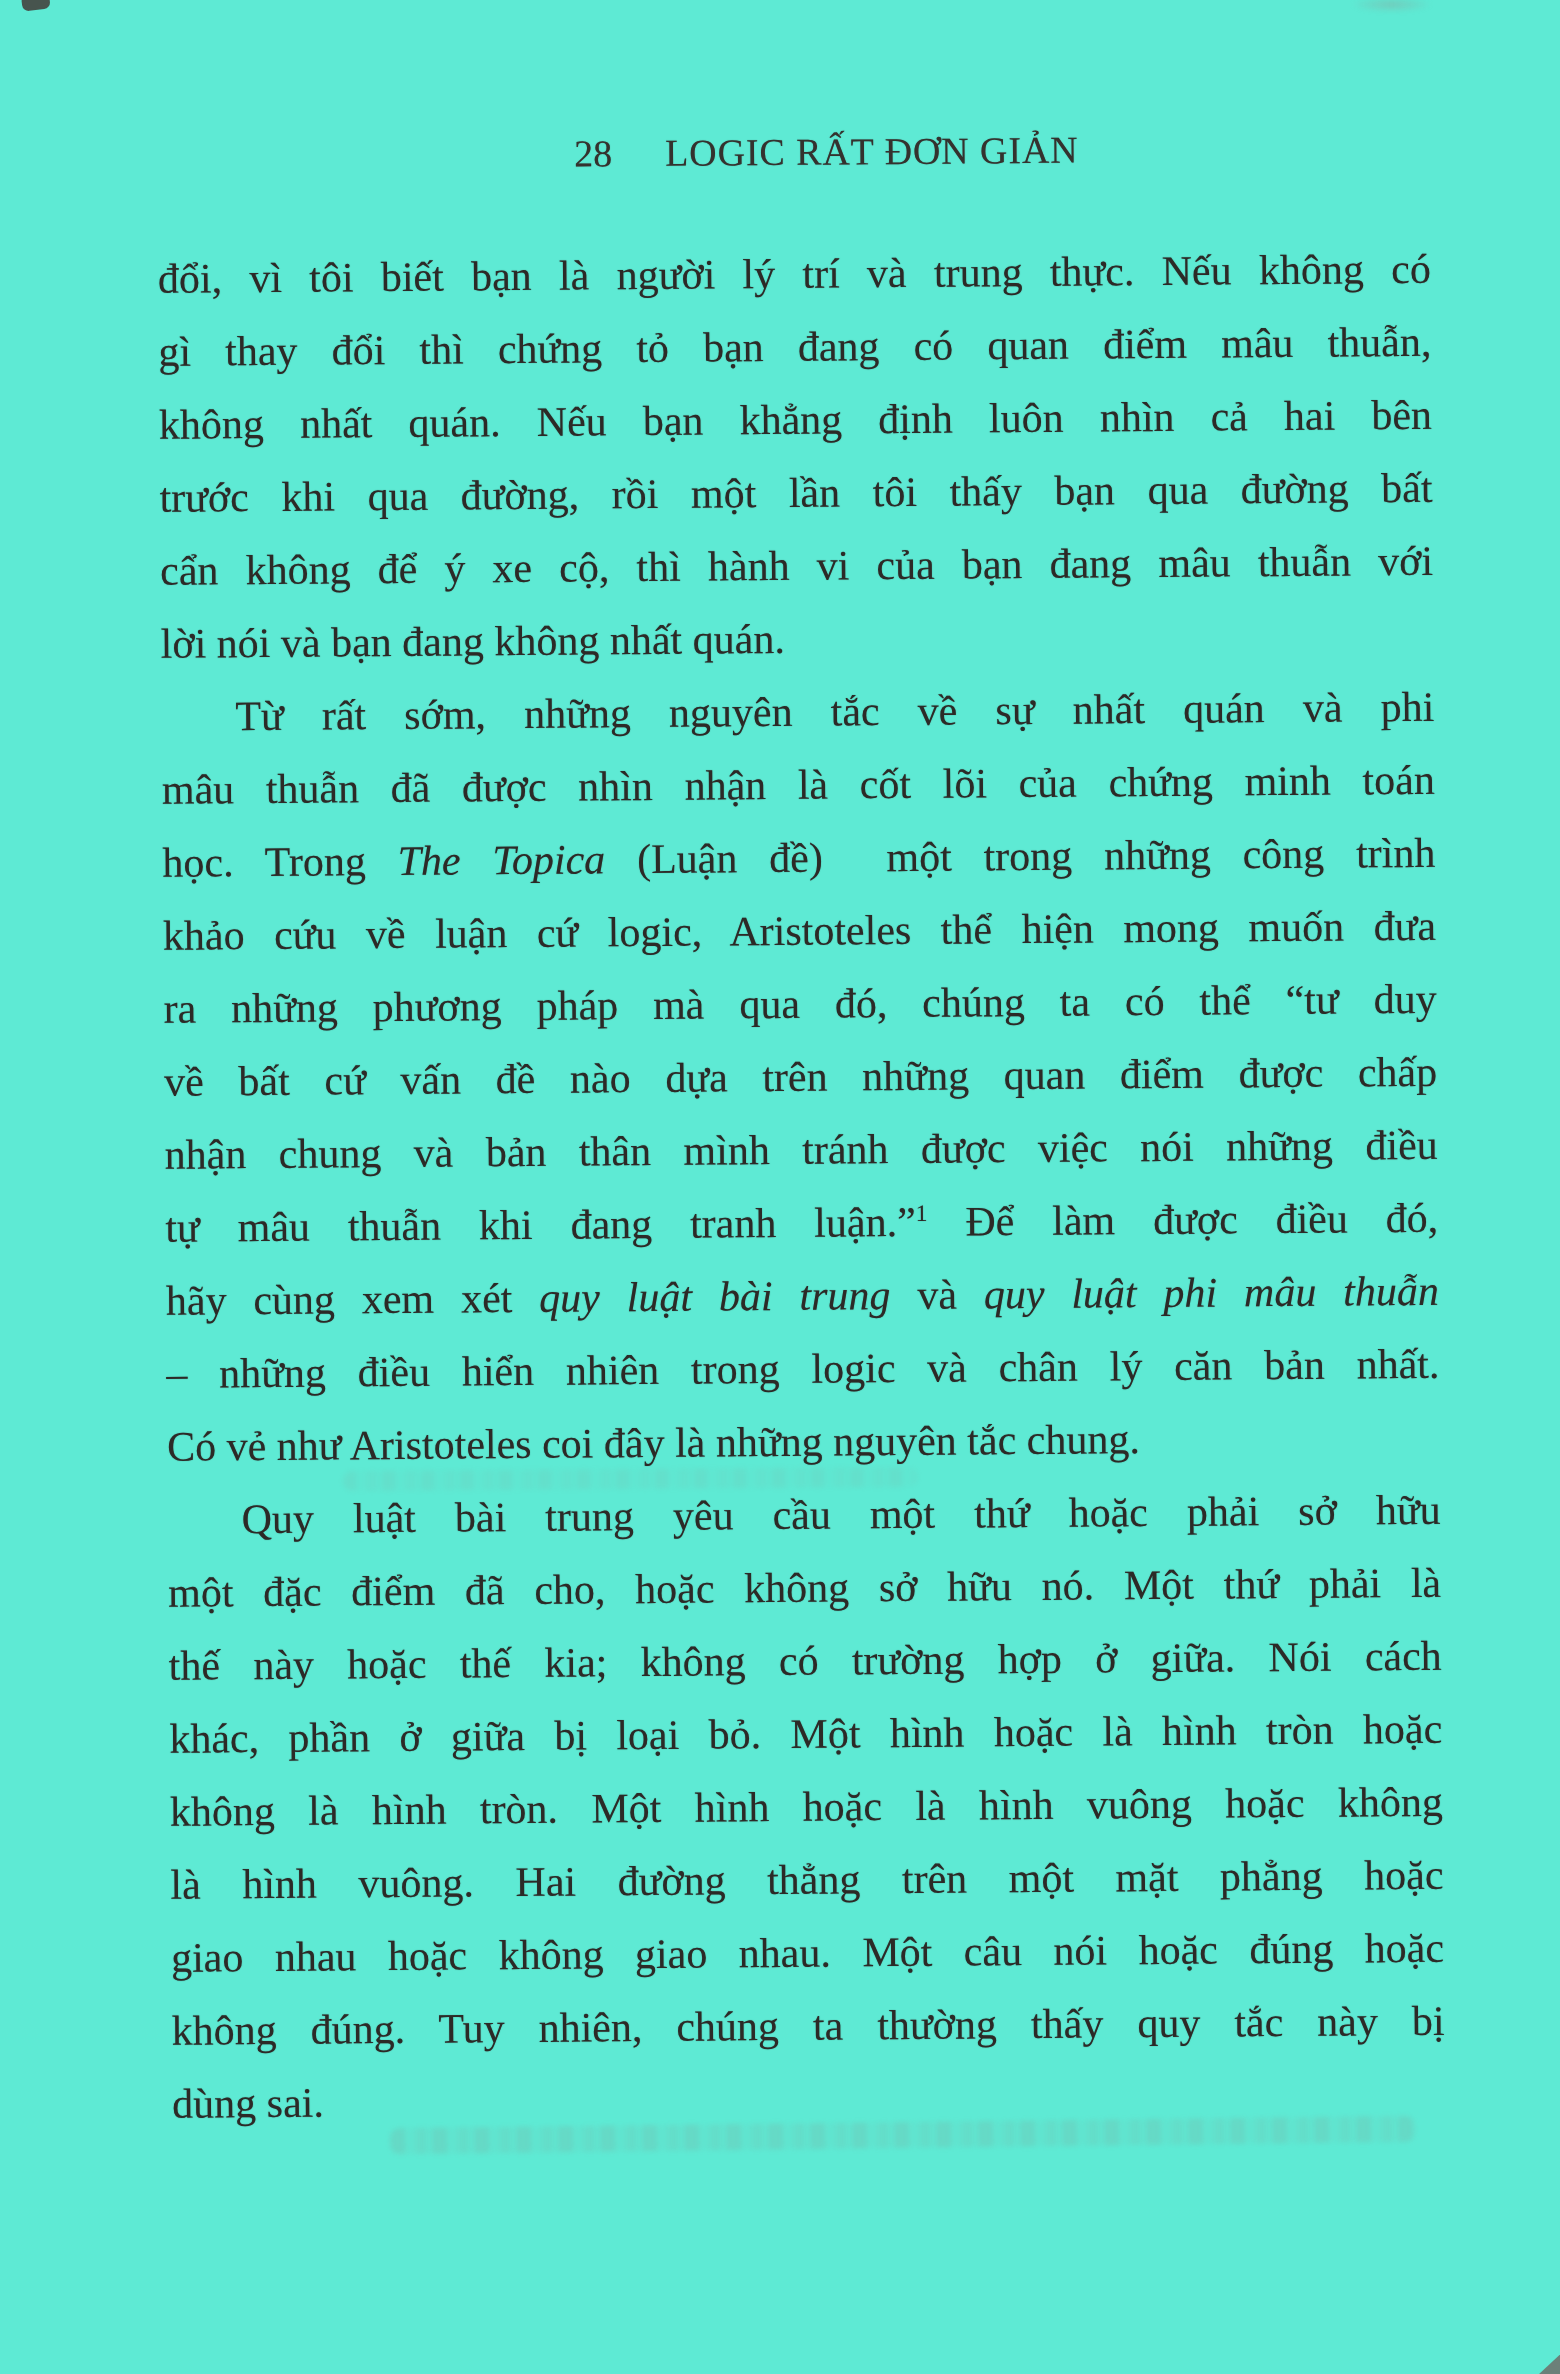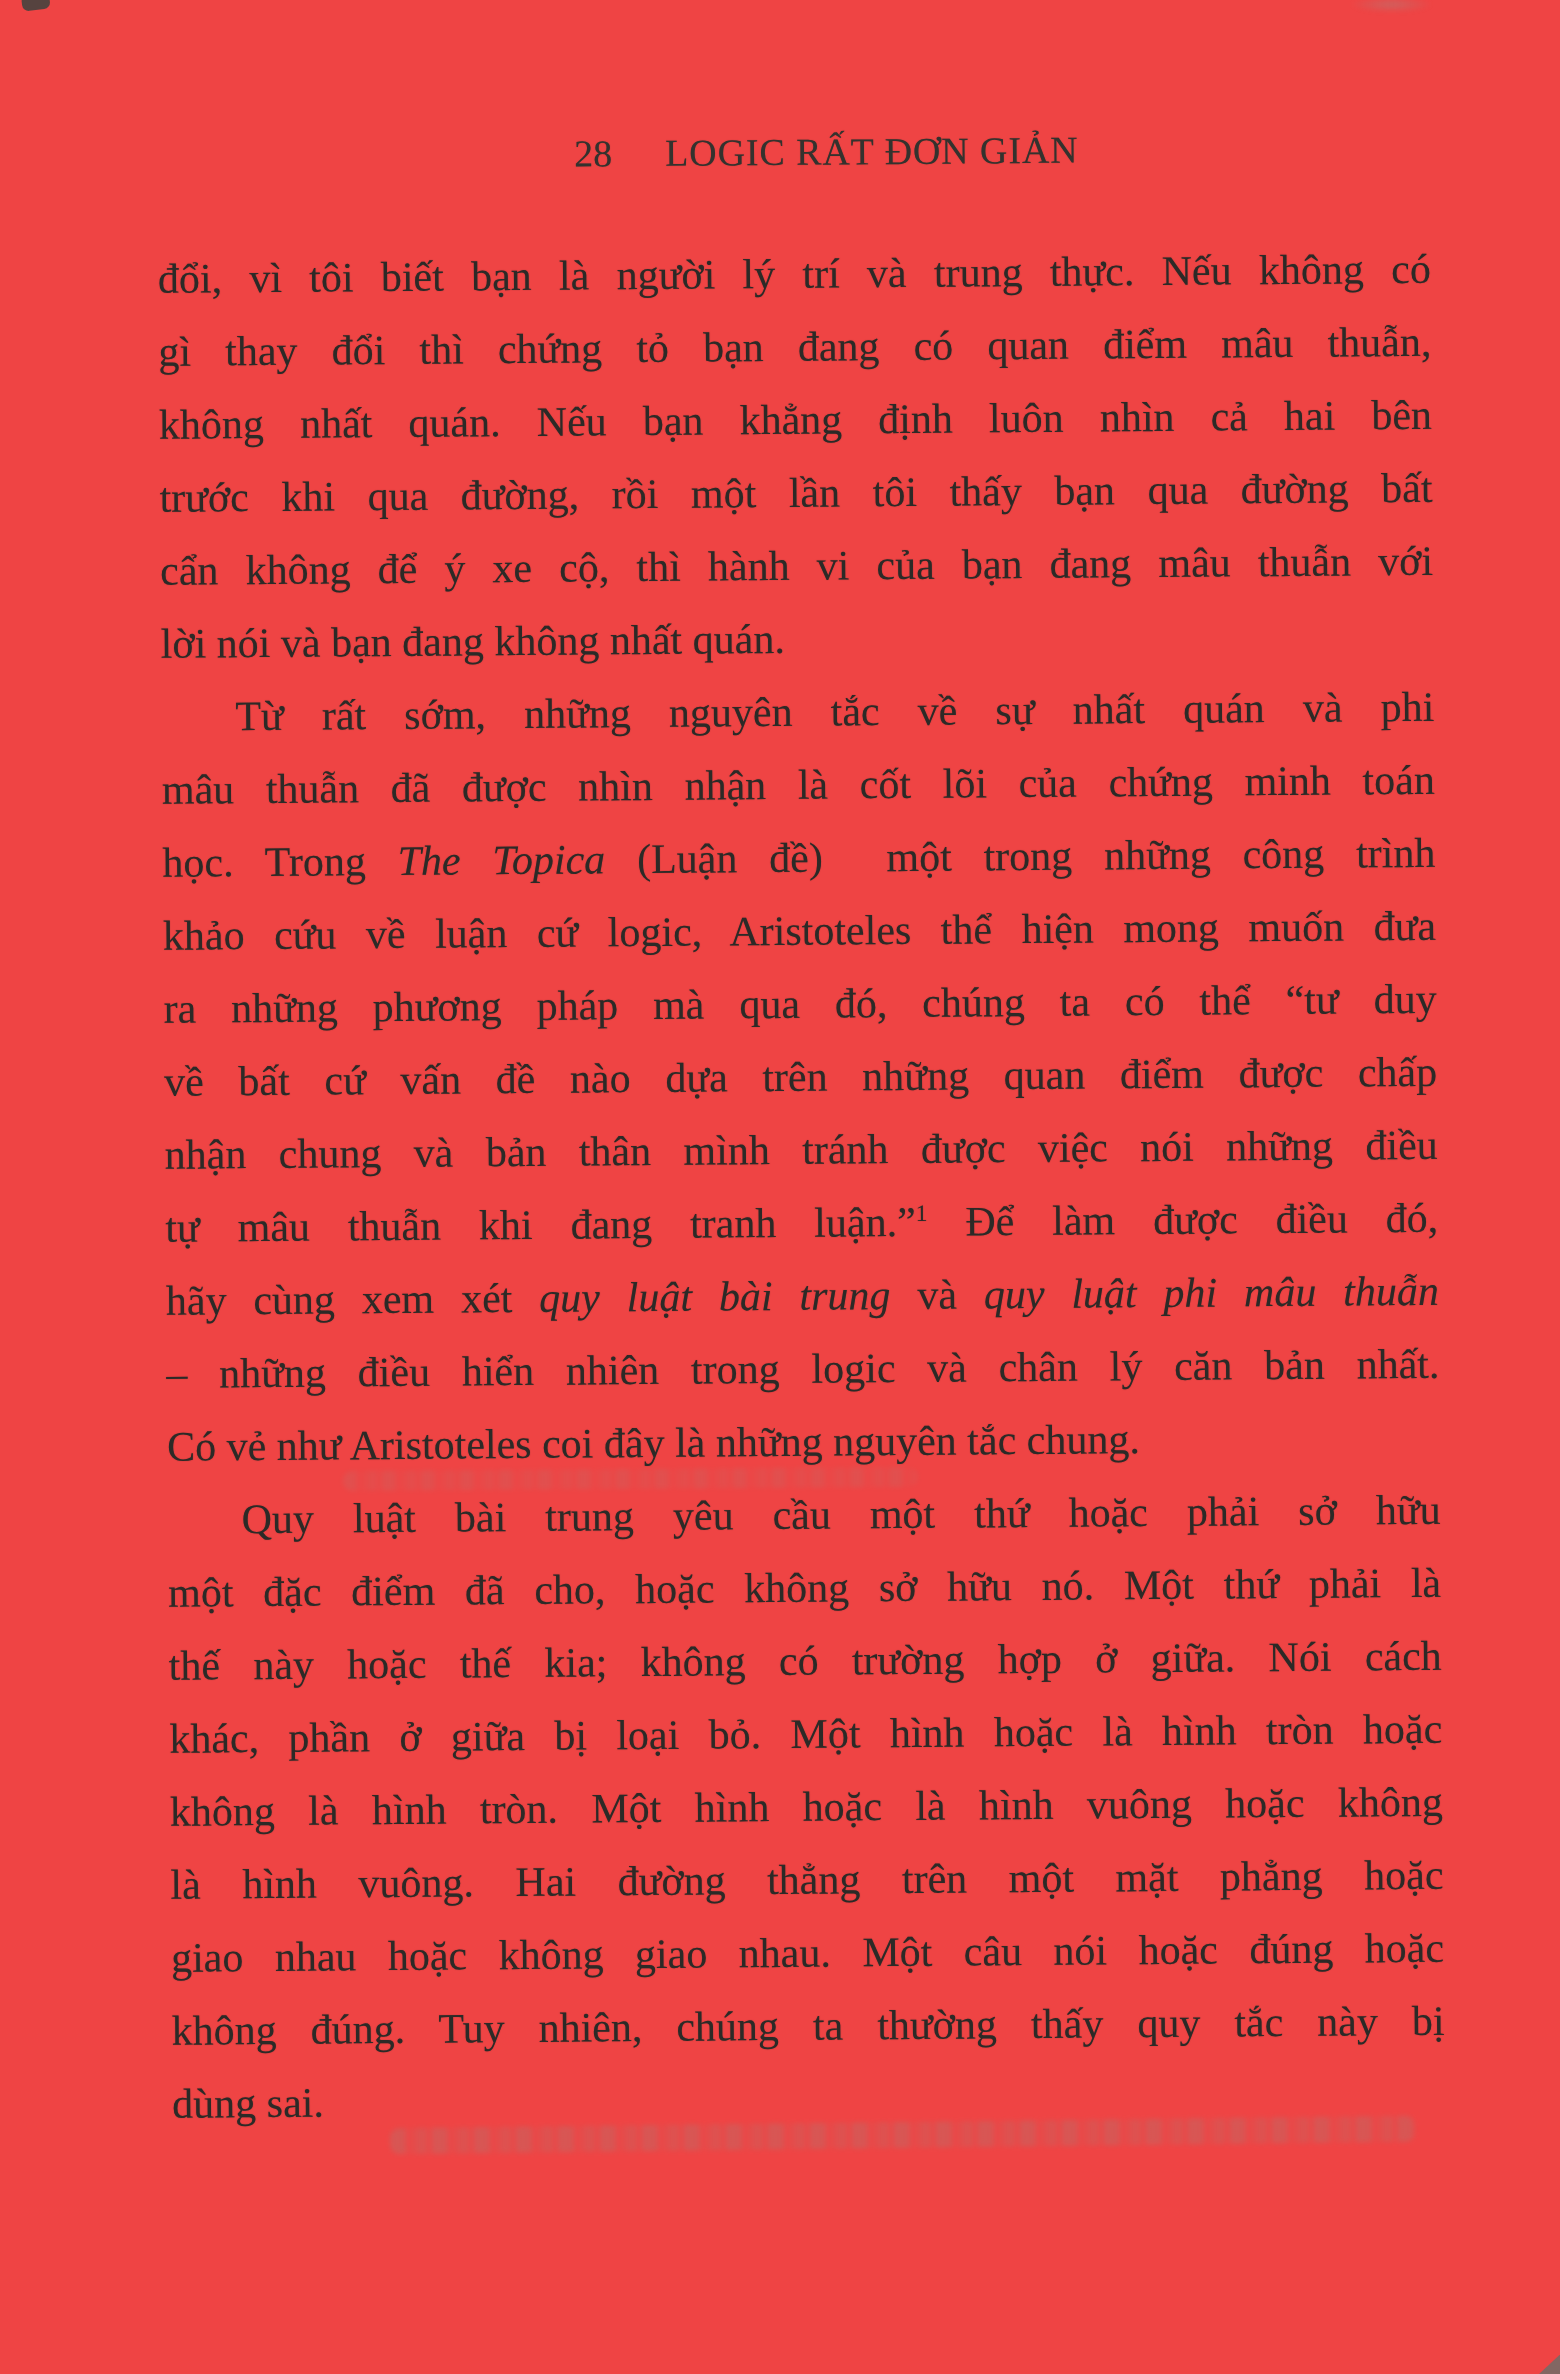--- a/index.html
+++ b/index.html
@@ -4,21 +4,21 @@
 <style>
   html, body {
     margin: 0;
     padding: 0;
     background: #e8e8e8;
   }
   .page {
     position: relative;
     width: 1560px;
     height: 2375px;
-    background: #ef4444;
+    background: #5eead4;
     overflow: hidden;
     font-family: "Liberation Serif", "DejaVu Serif", serif;
     color: #2e2c29;
   }
   .tilt {
     position: absolute;
     inset: 0;
     transform: rotate(-0.45deg);
     transform-origin: 779px 1187px;
   }

